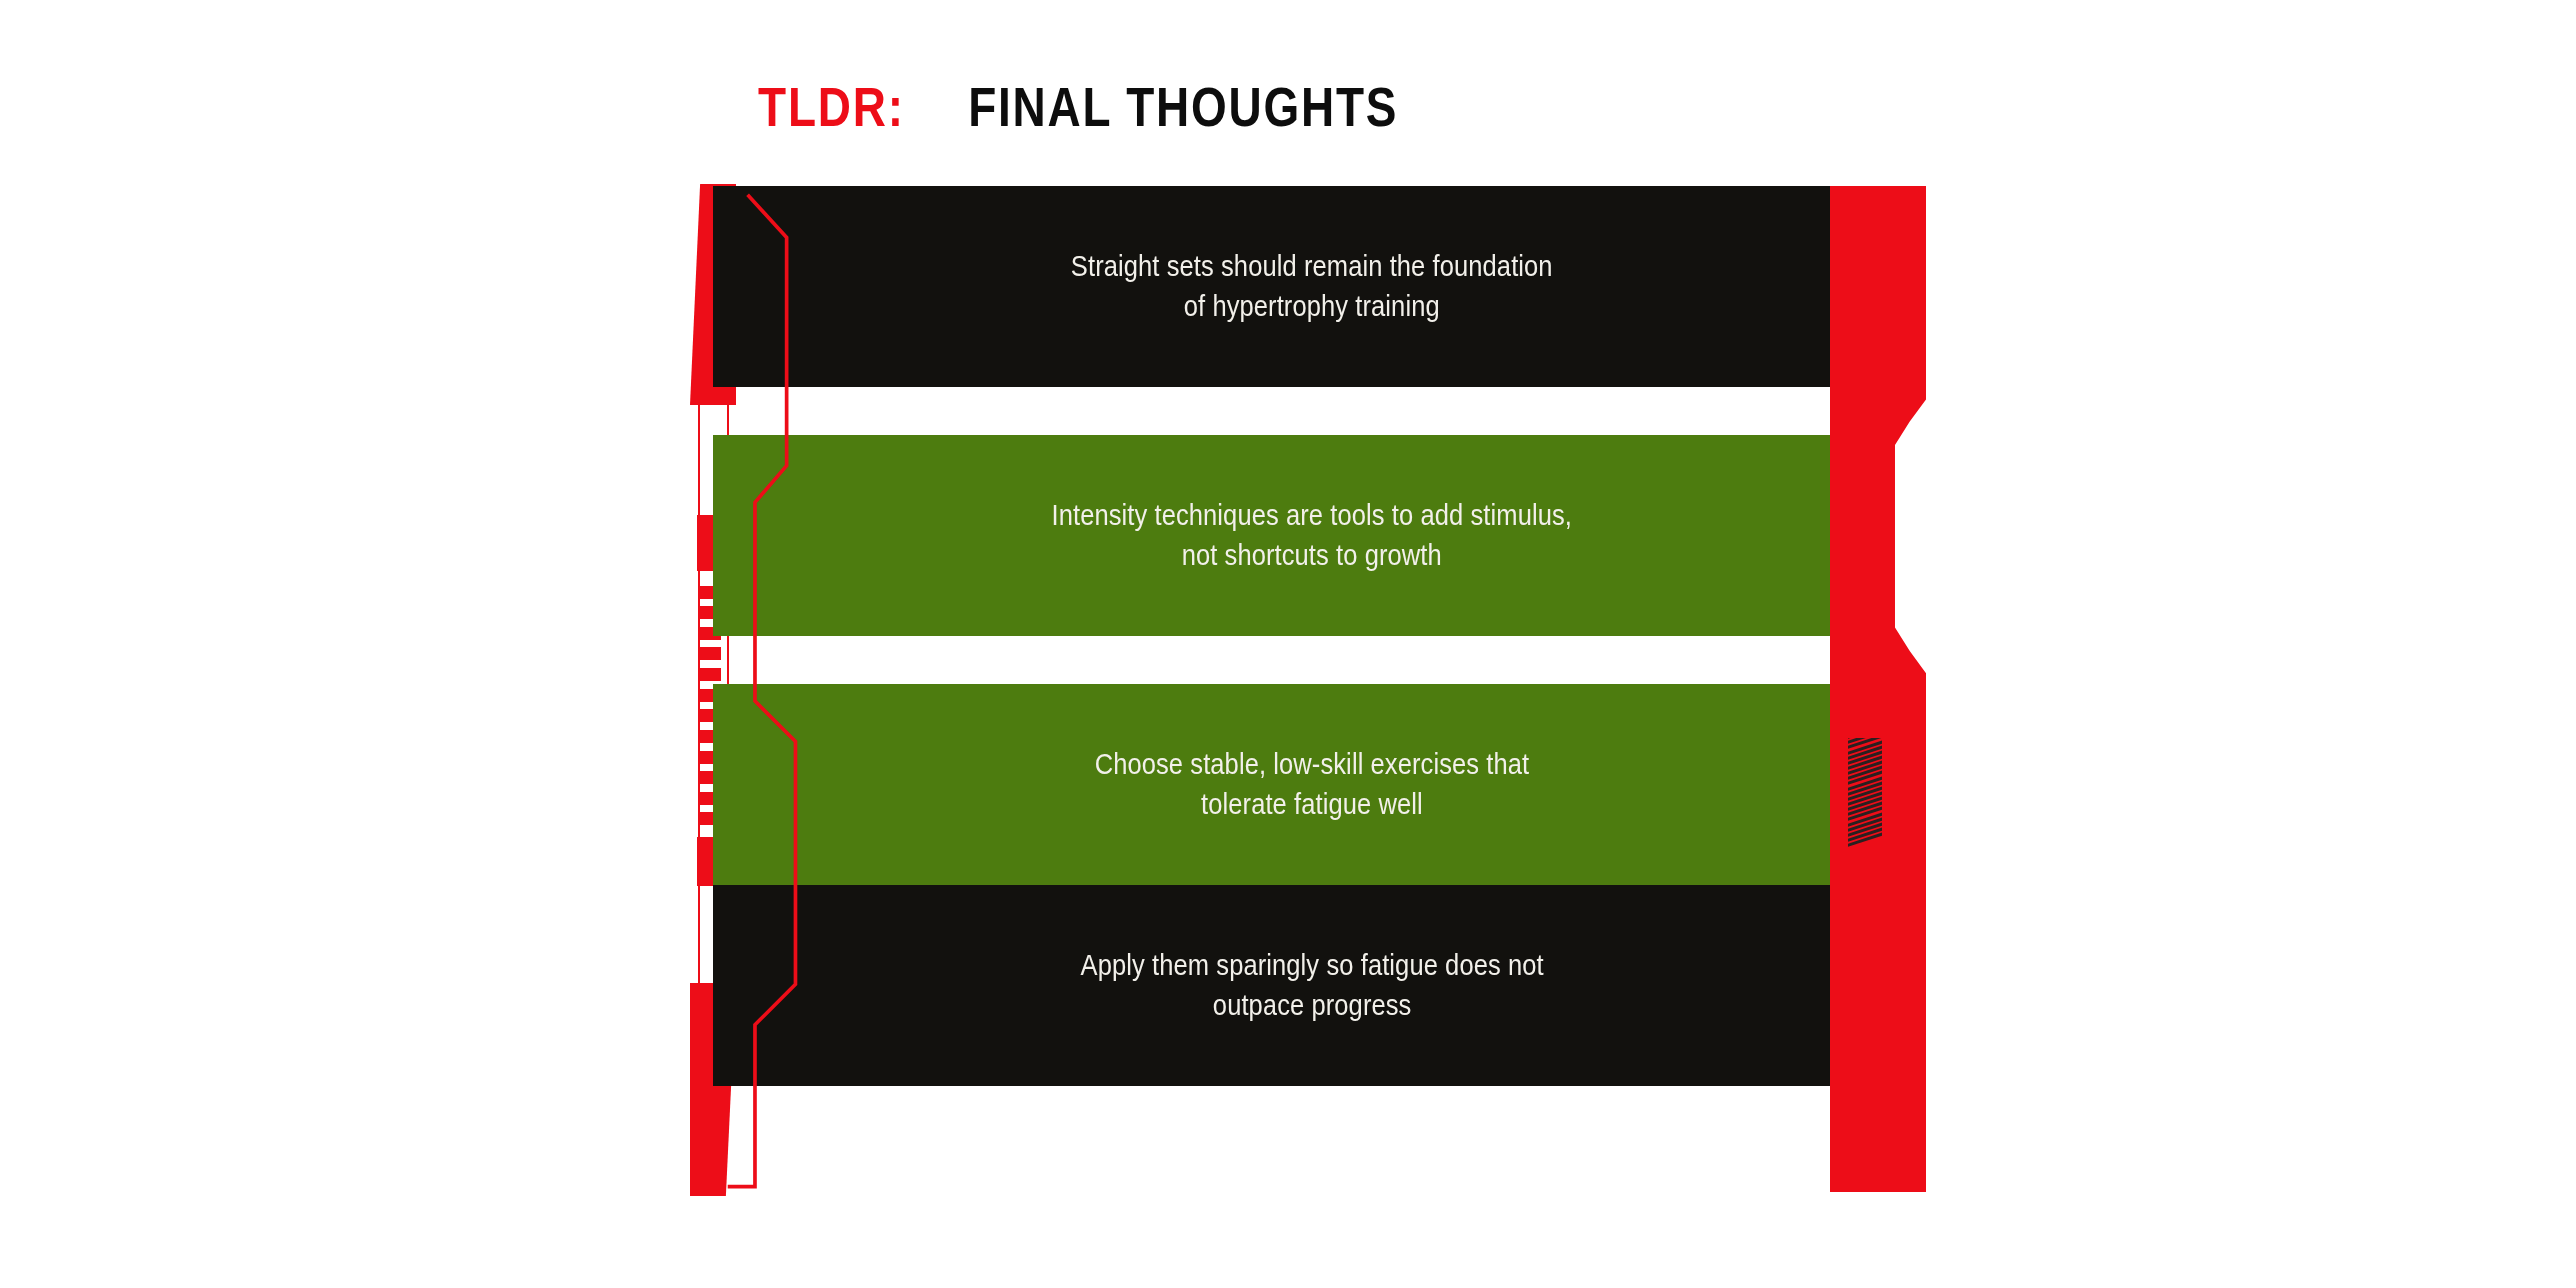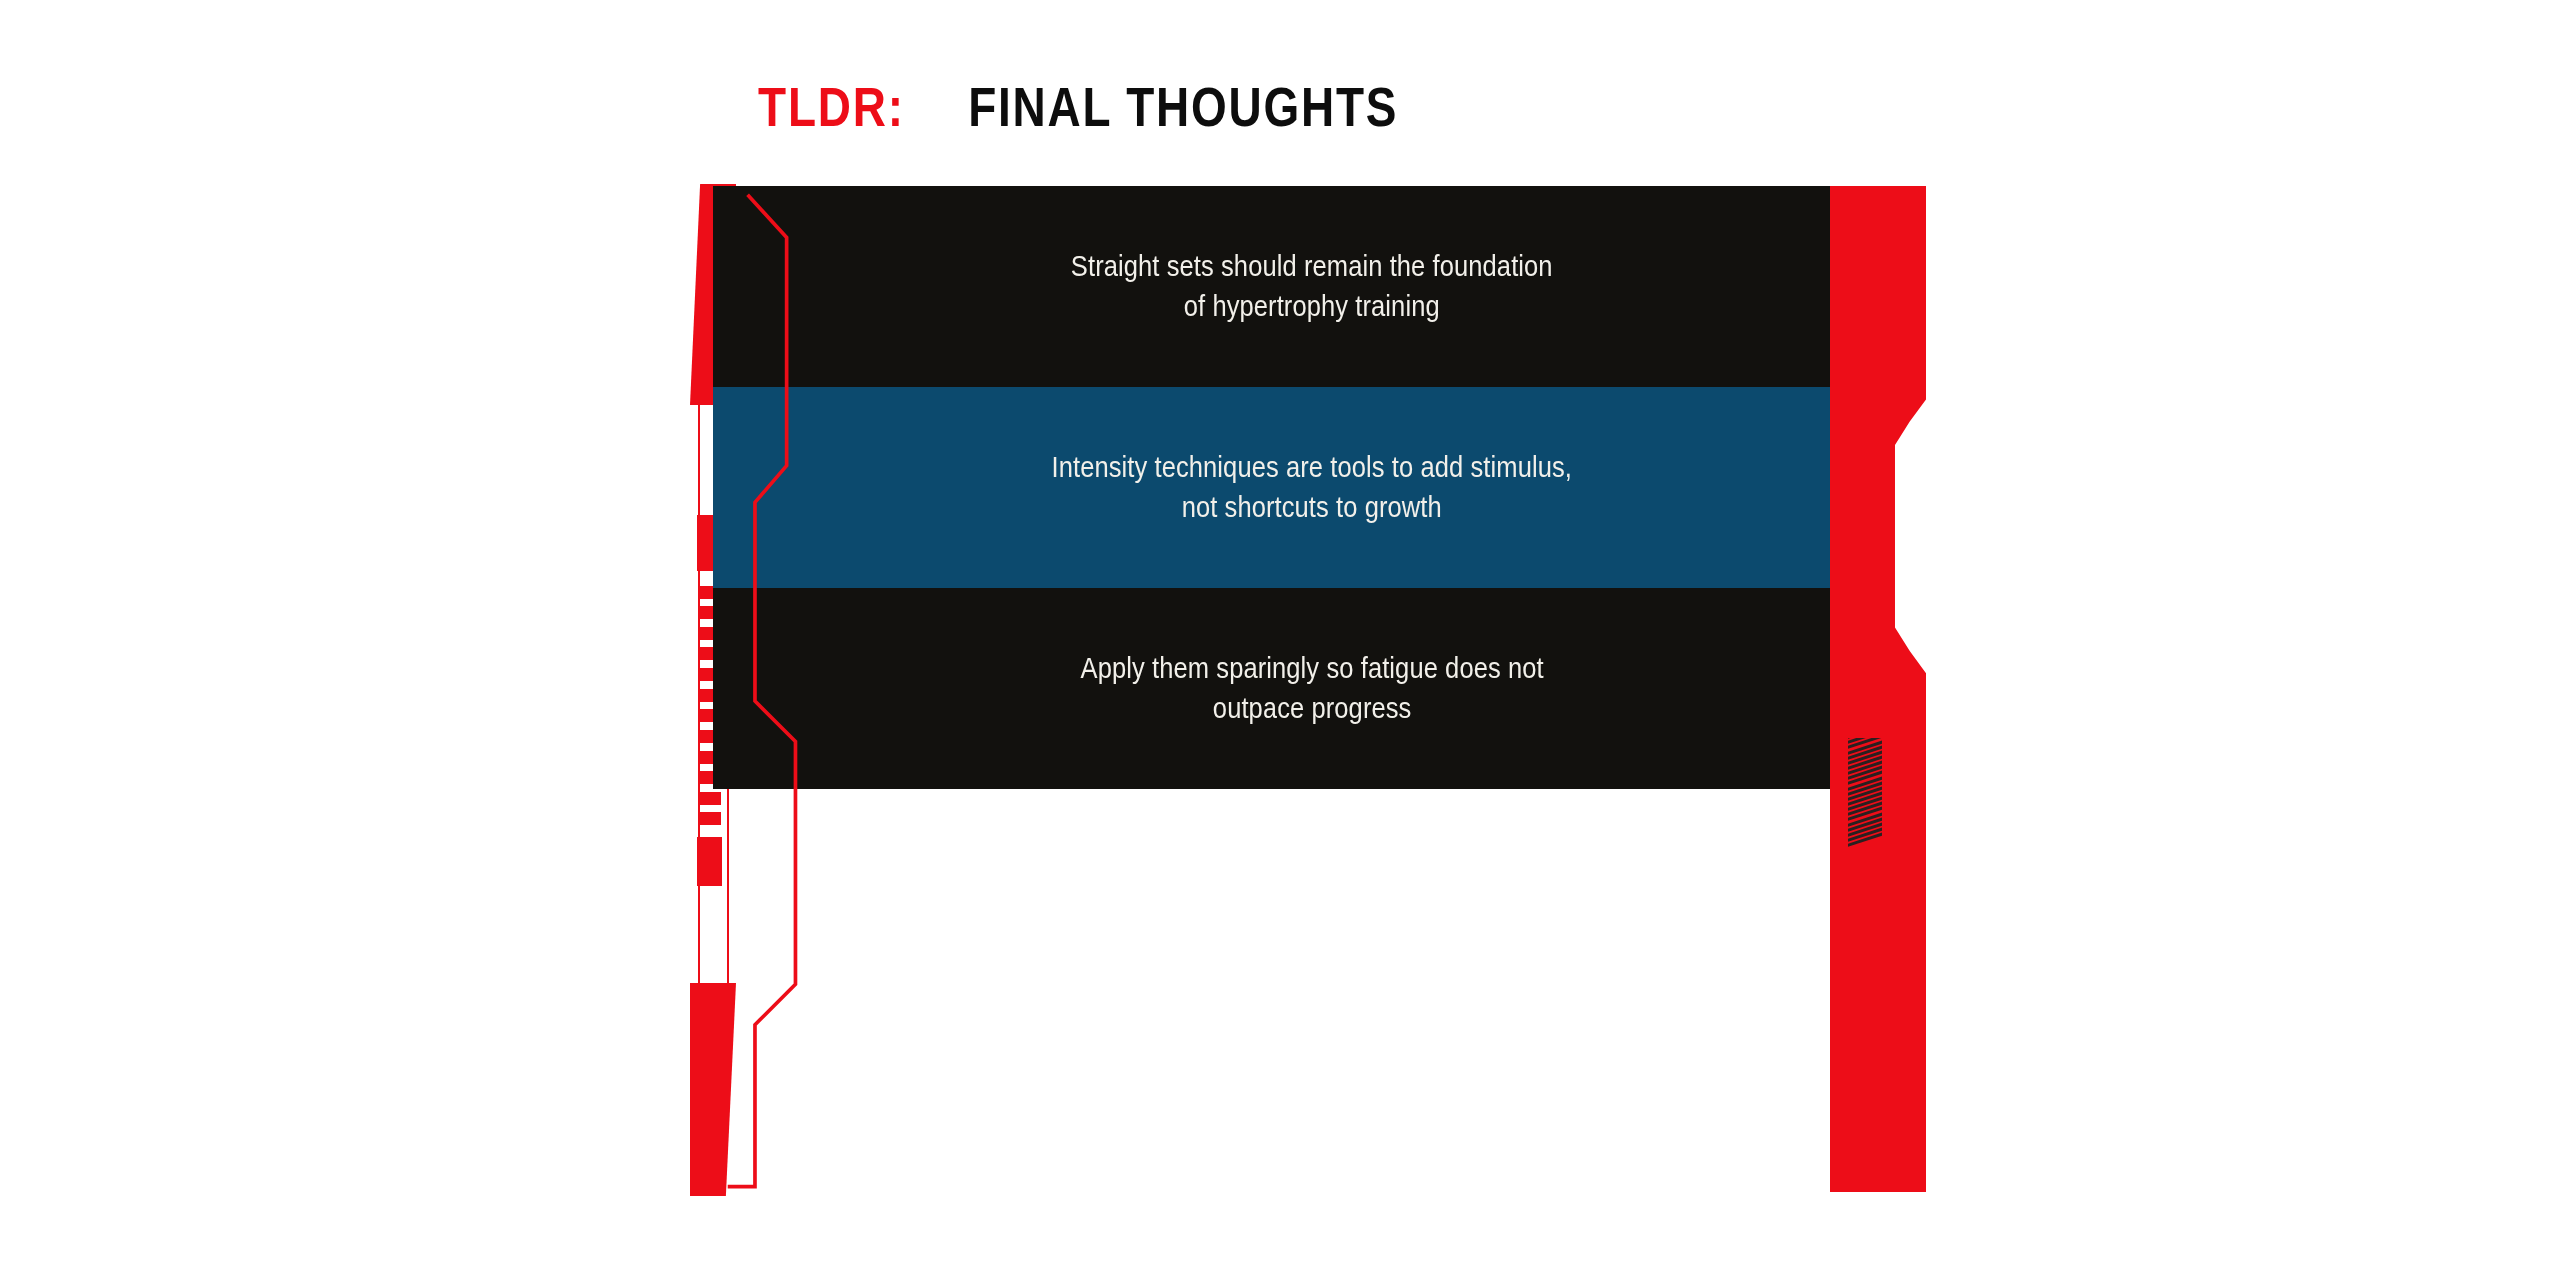--- a/index.html
+++ b/index.html
@@ -63,21 +63,21 @@
     width: 100%;
     height: 201px;
     display: flex;
     align-items: center;
     justify-content: center;
     box-sizing: border-box;
     padding-left: 88px;
     padding-right: 7.4px;
   }
   .row.dark  { background: #12110E; }
-  .row.light { background: #0c4a6e; }
+  .row.light { background: #4d7c0f; margin-top: 48px; }
 
   .row-text {
     color: #F2F0EA;
     font-family: "Liberation Sans", sans-serif;
     font-size: 29px;
     font-weight: 400;
     line-height: 1.36;
     text-align: center;
     white-space: pre-line;
     transform: scaleX(0.88);
@@ -238,20 +238,24 @@
 
   <div id="panel">
     <div class="row dark">
       <div class="row-text">Straight sets should remain the foundation
 of hypertrophy training</div>
     </div>
     <div class="row light">
       <div class="row-text">Intensity techniques are tools to add stimulus,
 not shortcuts to growth</div>
     </div>
+    <div class="row light">
+      <div class="row-text">Choose stable, low-skill exercises that
+tolerate fatigue well</div>
+    </div>
     <div class="row dark">
       <div class="row-text">Apply them sparingly so fatigue does not
 outpace progress</div>
     </div>
   </div>
 
   <svg id="circuit-trace" viewBox="0 0 1517 1370" preserveAspectRatio="none">
     <path d="M 47,12 L 100,70 L 100,380 L 57,430 L 57,700 L 112,755 L 112,1085 L 57,1140 L 57,1360 L 20,1360" fill="none" stroke="#ED0D18" stroke-width="5"></path>
     <path d="M 55,132 L 55,1362 L 6,1362" fill="none" stroke="#ED0D18" stroke-width="5" transform="translate(-2,0)" opacity="0"></path>
   </svg>

